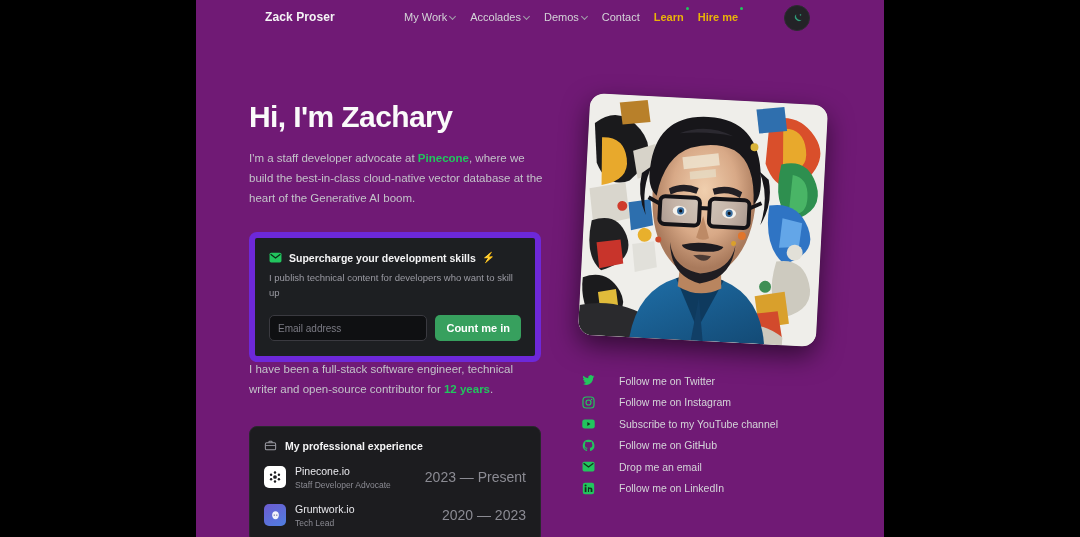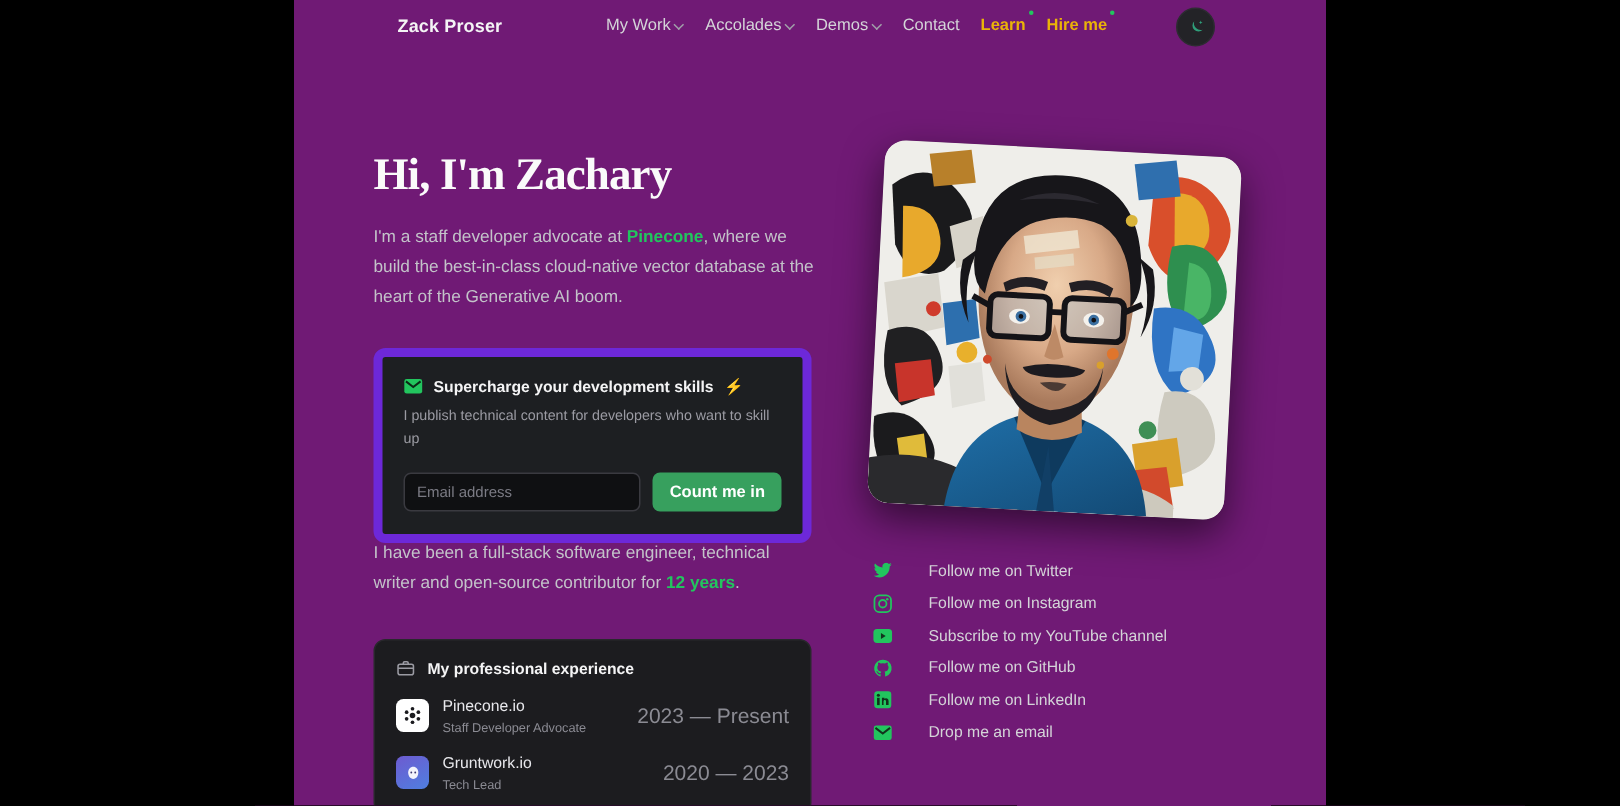--- a/index.html
+++ b/index.html
@@ -109,21 +109,20 @@
     left: 53px;
     top: 100px;
     width: 295px;
   }
   h1.headline {
     font-size: 30px;
     font-weight: bold;
     color: #fafafa;
     letter-spacing: -0.6px;
     line-height: 1.1;
-    font-family: Liberation Serif, serif;
   }
   .intro {
     margin-top: 16px;
     font-size: 11.5px;
     line-height: 1.72;
     color: #c3c3c9;
   }
   .intro .hl { color: #22c55e; font-weight: bold; }
 
   
@@ -552,36 +551,36 @@
       <span class="social-icon">
         <svg width="13" height="13" viewBox="0 0 24 24">
           <path d="M12 1.5A10.5 10.5 0 0 0 8.7 22c.5.1.7-.2.7-.5v-2c-3 .6-3.6-1.4-3.6-1.4-.5-1.2-1.2-1.6-1.2-1.6-1-.7.1-.7.1-.7 1.1.1 1.7 1.1 1.7 1.1 1 1.7 2.6 1.2 3.2.9.1-.7.4-1.2.7-1.5-2.4-.3-5-1.2-5-5.4 0-1.2.4-2.2 1.1-3-.1-.3-.5-1.4.1-2.9 0 0 .9-.3 3 1.1a10.3 10.3 0 0 1 5.4 0c2-1.4 3-1.1 3-1.1.6 1.5.2 2.6.1 2.9.7.8 1.1 1.8 1.1 3 0 4.2-2.6 5.1-5 5.4.4.3.8 1 .8 2.1v3.1c0 .3.2.6.7.5A10.5 10.5 0 0 0 12 1.5z" fill="#22c55e"></path>
         </svg>
       </span>
       <span class="social-label">Follow me on GitHub</span>
     </div>
 
     <div class="social-row">
       <span class="social-icon">
+        <svg width="13" height="11" viewBox="0 0 24 20">
+          <rect x="1" y="1" width="22" height="18" rx="3" fill="#22c55e"></rect>
+          <path d="M3 4l9 7 9-7" stroke="#12331d" stroke-width="2.4" fill="none"></path>
+        </svg>
+      </span>
+      <span class="social-label">Drop me an email</span>
+    </div>
+
+    <div class="social-row">
+      <span class="social-icon">
         <svg width="13" height="13" viewBox="0 0 24 24">
           <rect x="1.5" y="1.5" width="21" height="21" rx="4" fill="#22c55e"></rect>
           <rect x="5" y="9.6" width="3.2" height="9" fill="#11301c"></rect>
           <circle cx="6.6" cy="6.4" r="1.9" fill="#11301c"></circle>
           <path d="M11 9.6h3v1.3a3.2 3.2 0 0 1 5.2 2.6v5.1H16v-4.5c0-1.1-.5-1.8-1.5-1.8s-1.5.8-1.5 1.8v4.5h-2z" fill="#11301c"></path>
         </svg>
       </span>
       <span class="social-label">Follow me on LinkedIn</span>
     </div>
 
-    <div class="social-row">
-      <span class="social-icon">
-        <svg width="13" height="11" viewBox="0 0 24 20">
-          <rect x="1" y="1" width="22" height="18" rx="3" fill="#22c55e"></rect>
-          <path d="M3 4l9 7 9-7" stroke="#12331d" stroke-width="2.4" fill="none"></path>
-        </svg>
-      </span>
-      <span class="social-label">Drop me an email</span>
-    </div>
-
   </div>
 
 </div>
 </div>
 
 </body></html>

